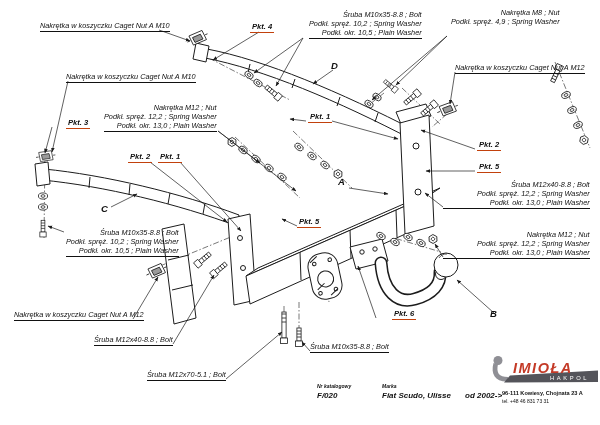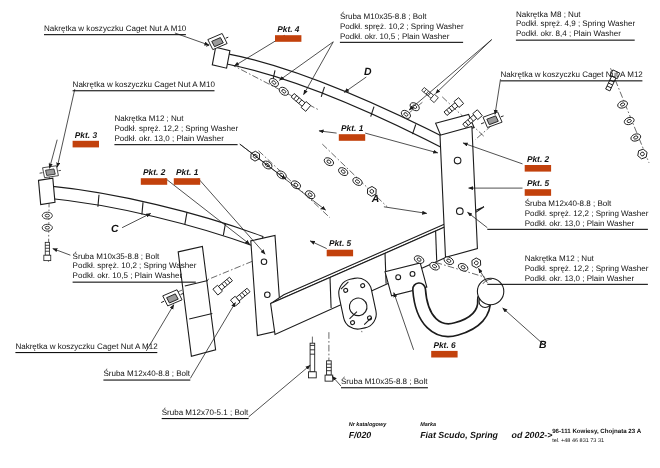--- a/index.html
+++ b/index.html
@@ -1,25 +1,25 @@
 <!DOCTYPE html>
 <html><head>
 <meta charset="utf-8">
 <style>
   html,body{margin:0;padding:0;}
   body{width:600px;height:425px;background:#fff;position:relative;overflow:hidden;
        font-family:"Liberation Sans",sans-serif;color:#111;}
   .stage{position:absolute;left:0;top:0;width:600px;height:425px;}
   svg.draw{position:absolute;left:0;top:0;}
-  .lbl{position:absolute;font-size:7.3px;line-height:1.25;white-space:nowrap;color:#111;}
+  .lbl{position:absolute;font-style:italic;font-size:7.3px;line-height:1.25;white-space:nowrap;color:#111;text-align:right;}
   .lbl .ln{display:block;}
   .lbl .ul{border-bottom:1px solid #111;padding-bottom:0.5px;}
   .lbl .ul-ext{margin-left:-34px;padding-left:34px;}
   .pkt{position:absolute;font-style:italic;font-weight:bold;font-size:7.6px;white-space:nowrap;
-       border-bottom:6px solid #c2410c;padding:0 2px 1px 2px;color:#111;}
+       border-bottom:1px solid #c2410c;padding:0 2px 1px 2px;color:#111;}
   .letter{position:absolute;font-style:italic;font-weight:bold;font-size:9.5px;color:#111;}
   .tb{position:absolute;font-style:italic;white-space:nowrap;color:#111;}
   .tb-small{font-size:5px;font-weight:bold;}
   .tb-val{font-size:8px;font-weight:bold;}
   .addr1{font-size:5.6px;font-weight:bold;font-style:normal;}
   .addr2{font-size:5px;font-style:normal;}
   .logo-wrap{position:absolute;left:488px;top:354px;width:112px;height:36px;}
 </style>
 </head>
 <body>
@@ -231,24 +231,23 @@
   <span class="ln ul">Nakrętka w koszyczku Caget Nut A M10</span>
 </div>
 <div class="lbl" style="left:66px;top:72px">
   <span class="ln ul">Nakrętka w koszyczku Caget Nut A M10</span>
 </div>
 <div class="lbl" style="left:309px;top:10px">
   <span class="ln">Śruba M10x35-8.8 ;  Bolt</span>
   <span class="ln">Podkł. spręż. 10,2 ; Spring Washer</span>
   <span class="ln ul">Podkł. okr. 10,5 ;  Plain Washer</span>
 </div>
-<div class="lbl" style="left:469px;top:8px">
+<div class="lbl" style="left:451px;top:8px">
   <span class="ln">Nakrętka  M8 ; Nut</span>
   <span class="ln">Podkł. spręż. 4,9 ; Spring Washer</span>
-  <span class="ln ul">Podkł. okr. 8,4 ;  Plain Washer</span>
 </div>
 <div class="lbl" style="left:455px;top:63px">
   <span class="ln ul">Nakrętka w koszyczku Caget Nut A M12</span>
 </div>
 <div class="lbl" style="left:104px;top:103px">
   <span class="ln">Nakrętka  M12 ; Nut</span>
   <span class="ln">Podkł. spręż. 12,2 ; Spring Washer</span>
   <span class="ln ul">Podkł. okr. 13,0 ;  Plain Washer</span>
 </div>
 <div class="lbl" style="left:477px;top:180px">
@@ -290,19 +289,30 @@
 <div class="pkt" style="left:477px;top:162px">Pkt. 5</div>
 
 <div class="letter" style="left:331px;top:60px">D</div>
 <div class="letter" style="left:101px;top:203px">C</div>
 <div class="letter" style="left:338px;top:176px">A</div>
 <div class="letter" style="left:490px;top:308px">B</div>
 
 <div class="tb tb-small" style="left:317px;top:383px">Nr katalogowy</div>
 <div class="tb tb-val" style="left:317px;top:391px">F/020</div>
 <div class="tb tb-small" style="left:382px;top:383px">Marka</div>
-<div class="tb tb-val" style="left:382px;top:391px">Fiat Scudo, Spring</div>
+<div class="tb tb-val" style="left:382px;top:391px">Fiat Scudo, Ulisse</div>
 <div class="tb tb-val" style="left:465px;top:391px">od 2002-&gt;</div>
 
+<div class="logo-wrap">
+  <svg width="112" height="36" viewBox="0 0 112 36">
+    <g fill="#8f8f95">
+      <circle cx="10" cy="6.5" r="4.5"></circle>
+      <path d="M10,10 C8,19 11,23 20,23 L20,27.5 C7,28 2.5,20 5.5,9 Z"></path>
+    </g>
+    <polygon points="22,21.5 110,16.5 110,28 16,28.5" fill="#54545a"></polygon>
+    <text x="25" y="18.5" font-family="Liberation Sans, sans-serif" font-size="14.5" font-weight="bold" font-style="italic" fill="#c43a27" letter-spacing="1.5">IMIOŁA</text>
+    <text x="62" y="25.8" font-family="Liberation Sans, sans-serif" font-size="5.8" fill="#ffffff" letter-spacing="2.6">HAKPOL</text>
+  </svg>
+</div>
 <div class="tb addr1" style="left:502px;top:390px">96-111 Kowiesy, Chojnata 23 A</div>
 <div class="tb addr2" style="left:502px;top:398px">tel. +48 46 831 73 31</div>
 
 </div>
 
 </body></html>

